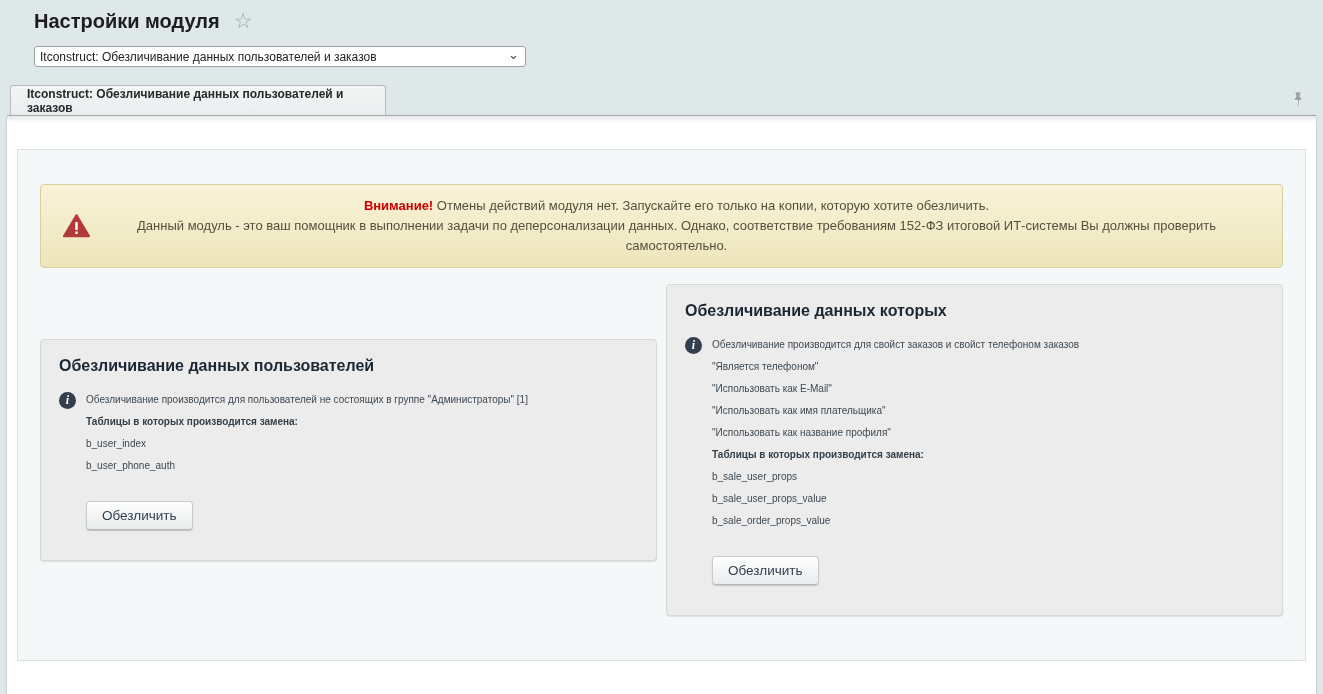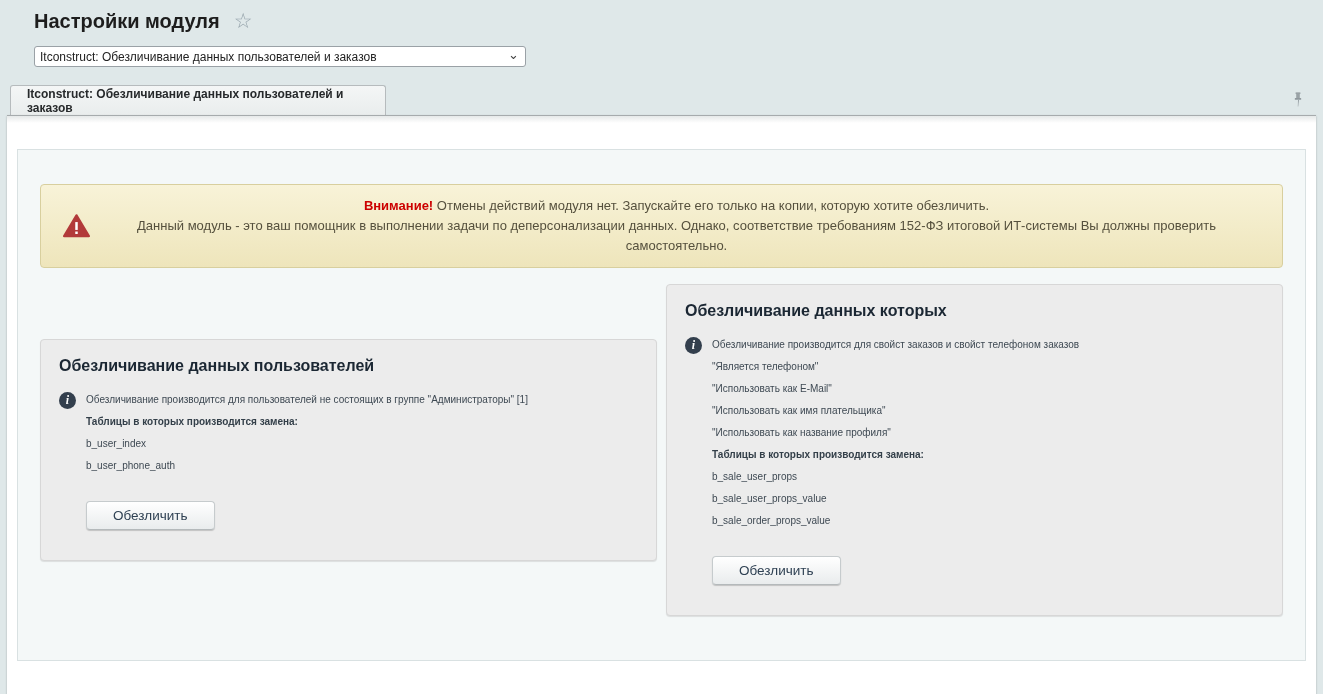--- a/index.html
+++ b/index.html
@@ -95,21 +95,21 @@
     width: 17px; height: 17px; border-radius: 50%;
     background: #333f4d; color: #ffffff;
     font-family: "Liberation Serif", serif;
     font-size: 12px; font-weight: bold; font-style: italic;
     display: flex; align-items: center; justify-content: center;
   }
   .lines { font-size: 10px; line-height: 22px; color: #3e4953; }
   .lines .line.bold { font-weight: bold; color: #333f49; }
   .btn {
     display: inline-block; margin-top: 24px; margin-left: 0;
-    padding: 6px 26px;
+    padding: 6px 15px;
     background: linear-gradient(#ffffff, #e9eced);
     border: 1px solid #c6cbcd; border-bottom-color: #b4b9bb;
     border-radius: 4px;
     box-shadow: 0 1px 1px rgba(0,0,0,0.18);
     font-size: 13.5px; color: #2f4153;
     cursor: pointer;
   }
 </style>
 </head>
 <body>

